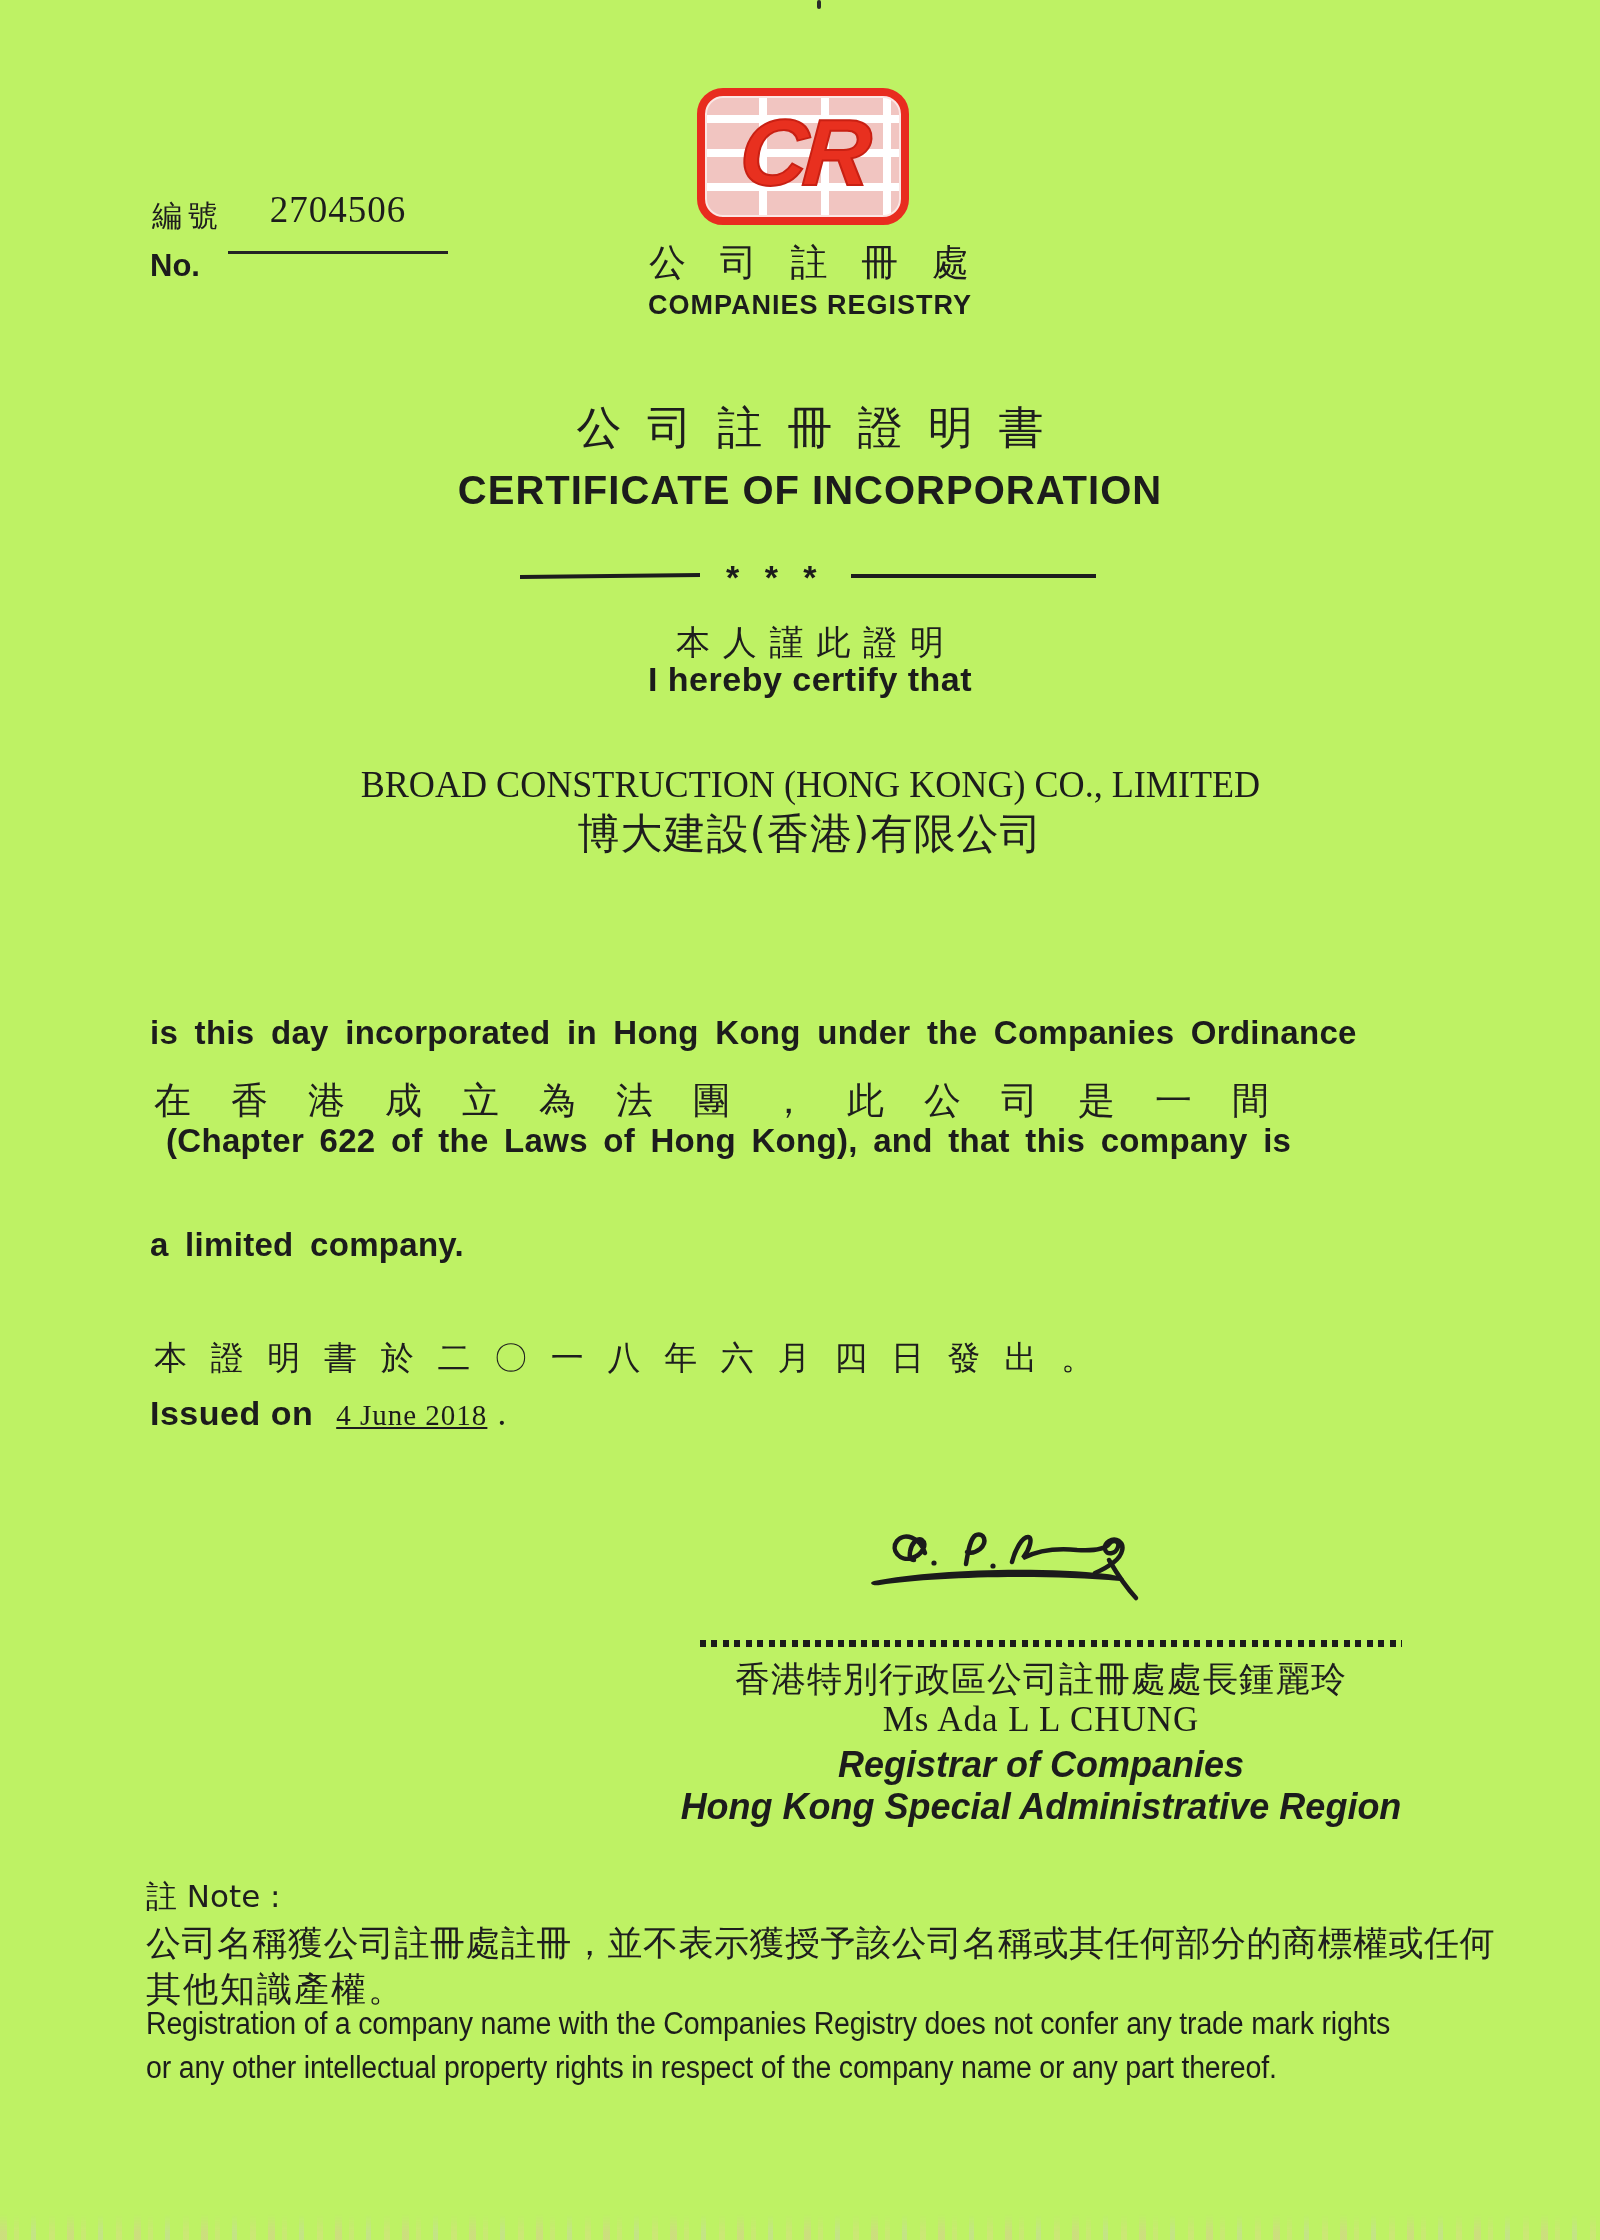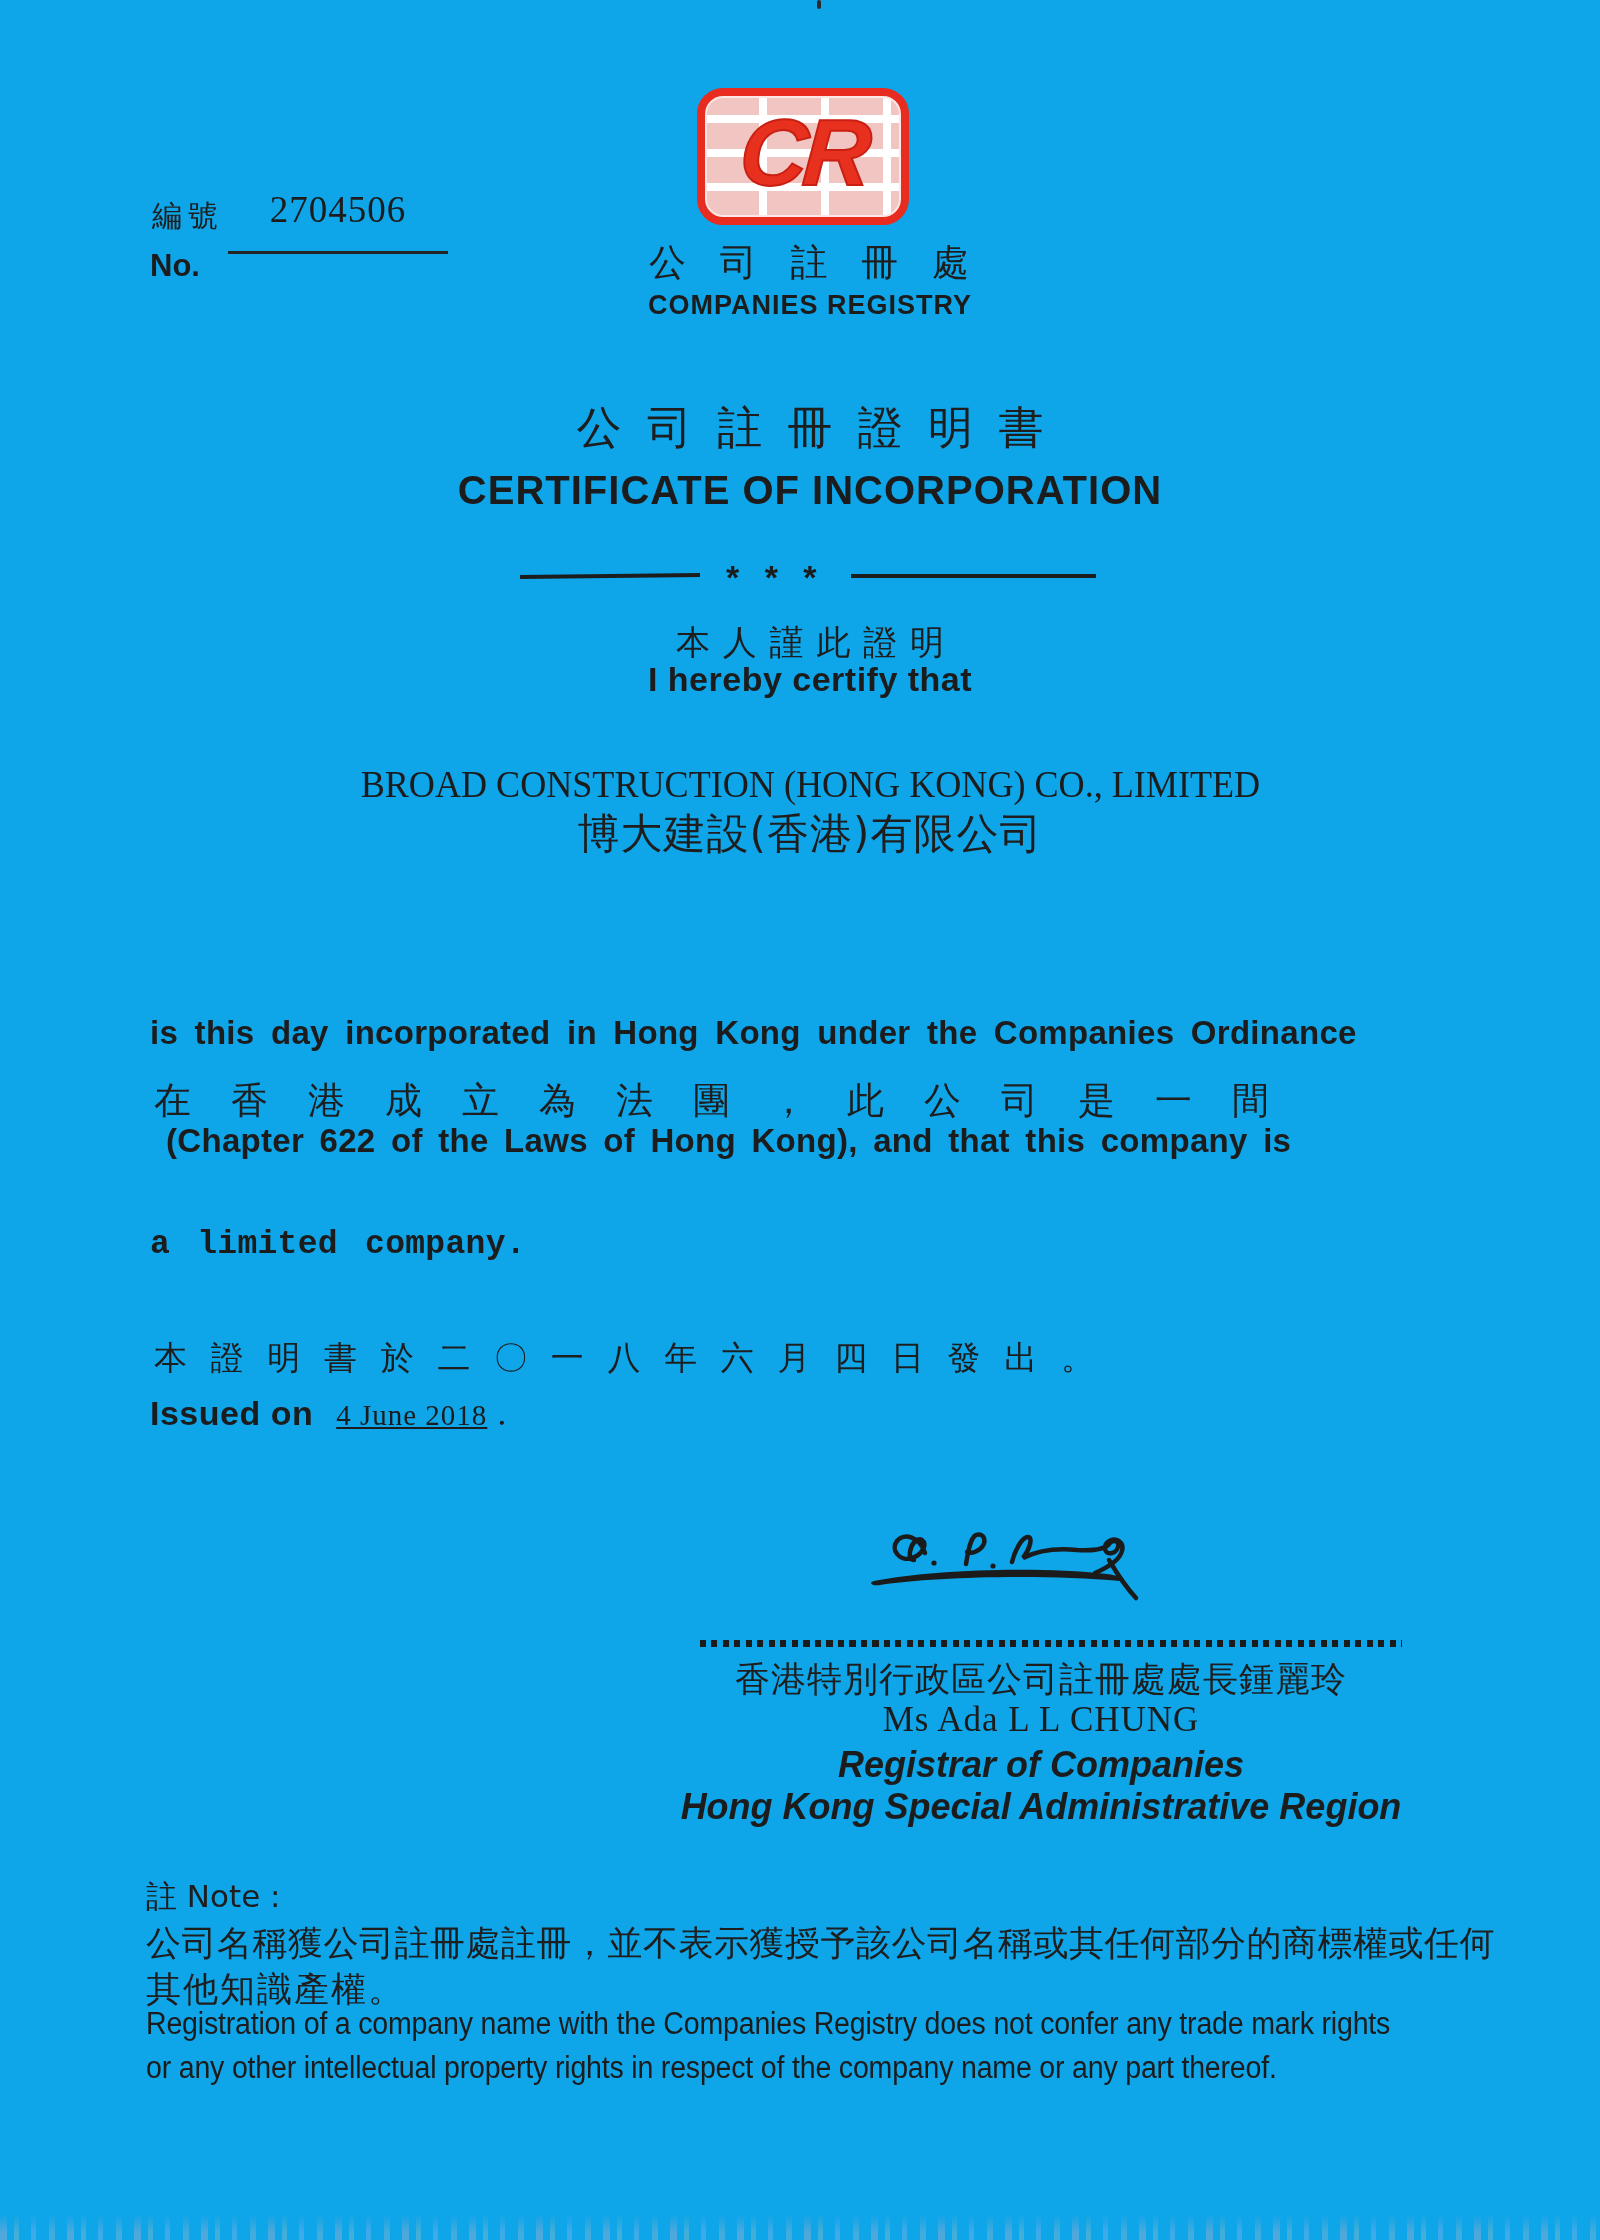--- a/index.html
+++ b/index.html
@@ -1,20 +1,20 @@
 <!DOCTYPE html>
 <html><head>
 <meta charset="utf-8">
 <style>
   * { margin:0; padding:0; box-sizing:border-box; }
   html,body { background:#ffffff; }
   .page {
     position:relative;
     width:1600px; height:2240px;
-    background:#0ea5e9;
+    background:#bef264;
     overflow:hidden;
     color:#1c1c1c;
     font-family:"Liberation Sans", sans-serif;
   }
   .abs { position:absolute; }
   .centered { position:absolute; left:10px; width:1600px; text-align:center; }
   .zh { font-family:"DejaVu Sans","Liberation Sans",sans-serif; color:#1e1e1e; }
   .sans { font-family:"Liberation Sans",sans-serif; }
   .serif { font-family:"Liberation Serif",serif; }
 
@@ -65,21 +65,21 @@
 
   
   .just { text-align:justify; text-align-last:justify; white-space:normal; }
   .p-zh { font-size:37px; }
   .p-en { font-size:33px; font-weight:bold; letter-spacing:0.3px; word-spacing:7px; white-space:nowrap; }
   .p1-zh { left:154px; top:966px;  width:1200px; }
   .p1-en { left:150px; top:1014px; }
   .p2-zh { left:154px; top:1076px; width:1115px; }
   .p2-en { left:150px; top:1122px; word-spacing:6px;margin-left:16px; }
   .p3-zh { left:154px; top:1180px; width:300px; }
-  .p3-en { left:150px; top:1226px;font-family:Liberation Mono, monospace; }
+  .p3-en { left:150px; top:1226px; }
 
   .issued-zh { left:154px; top:1336px; width:940px; font-size:33px; }
   .issued-en { left:150px; top:1394px; display:flex; align-items:baseline; }
   .issued-label { font-size:34px; font-weight:bold; letter-spacing:0.5px; }
   .issued-date  { font-size:29px; margin-left:23px; letter-spacing:1px;text-decoration:underline; }
   .issued-period{ font-size:35px; margin-left:10px; }
 
   
   .sig-wrap { left:441px; width:1200px; position:absolute; text-align:center; }
   .sig-svg { position:absolute; left:862px; top:1522px; }

